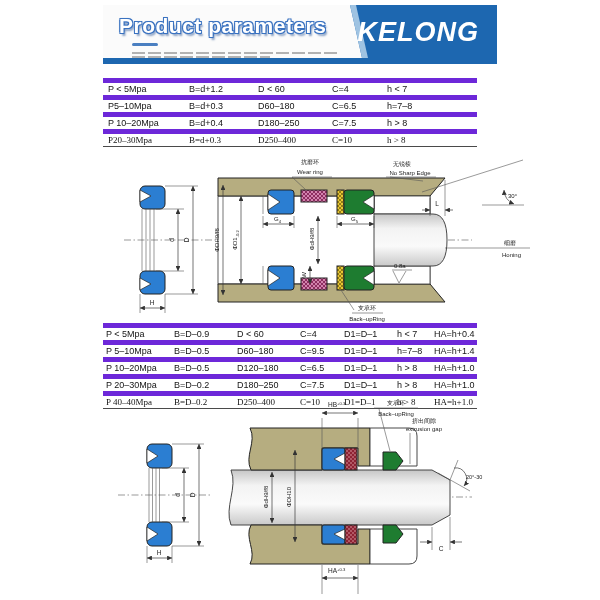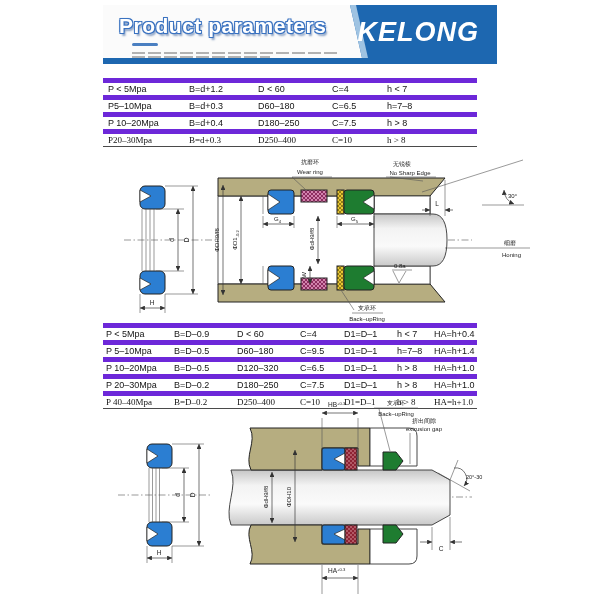--- a/index.html
+++ b/index.html
@@ -241,21 +241,21 @@
         <span>B=D–0.5</span>
         <span>D60–180</span>
         <span>C=9.5</span>
         <span>D1=D–1</span>
         <span>h=7–8</span>
         <span>HA=h+1.4</span>
     </div>
     <div class="spec-row">
       <span>P 10–20Mpa</span>
         <span>B=D–0.5</span>
-        <span>D120–320</span>
+        <span>D120–180</span>
         <span>C=6.5</span>
         <span>D1=D–1</span>
         <span>h &gt; 8</span>
         <span>HA=h+1.0</span>
     </div>
     <div class="spec-row">
       <span>P 20–30Mpa</span>
         <span>B=D–0.2</span>
         <span>D180–250</span>
         <span>C=7.5</span>

